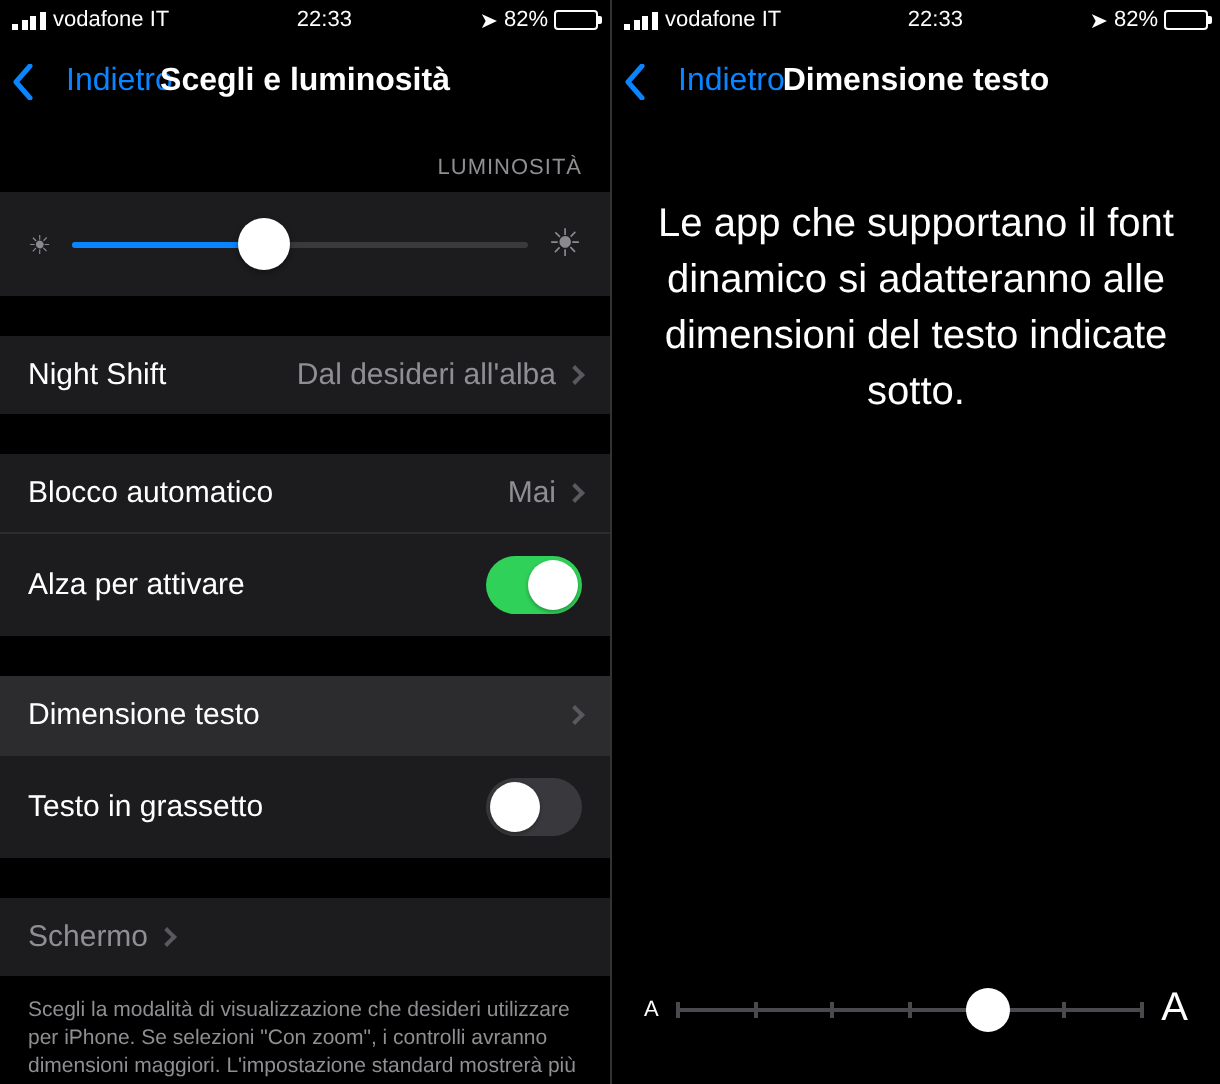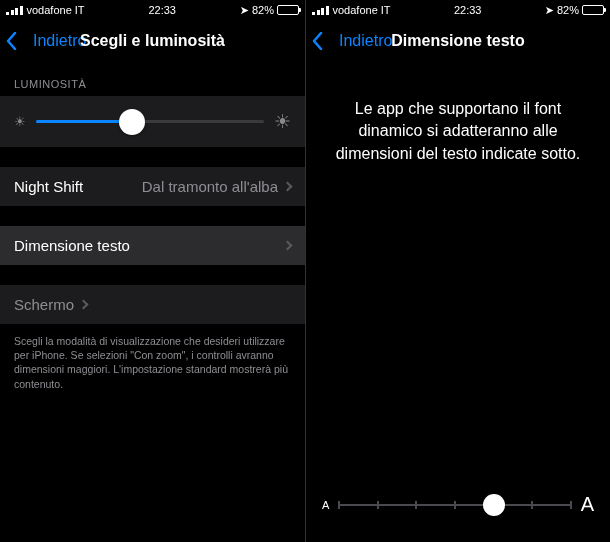--- a/index.html
+++ b/index.html
@@ -63,21 +63,21 @@
   }
   .nav-title {
     position:absolute; left:0; right:0; text-align:center;
     font-size:16px; font-weight:600; color:#fff; pointer-events:none;
   }
 
   
   .scroll { flex:1; overflow:hidden; }
   .section-header {
     color:#8e8e93; font-size:11px; letter-spacing:0.5px;
-    padding: 16px 14px 6px; text-transform:uppercase;
+    padding: 16px 14px 6px; text-transform:uppercase;text-align:right;
   }
   .row {
     background:#1c1c1e;
     display:flex; align-items:center; justify-content:space-between;
     padding: 11px 14px;
     font-size:15px;
     border-bottom:0.5px solid #2c2c2e;
   }
   .row:last-child { border-bottom:none; }
   .group { background:#737373; margin-bottom: 20px; }
@@ -122,21 +122,21 @@
   }
   .toggle.on .toggle-knob { right:2px; }
   .toggle.off .toggle-knob { left:2px; }
 
   .footer-text {
     color:#8e8e93; font-size:10.5px; line-height:1.35; padding:6px 14px 10px;
   }
 
   
   .text-info {
-    color:#fff; text-align:center; font-size:16px; line-height:1.4;
+    color:#fff; text-align:center; font-size:20px; line-height:1.4;
     padding: 36px 20px 20px; font-weight:500;
   }
   .text-slider-wrap {
     position:absolute; bottom:26px; left:0; right:0; padding:0 16px;
     display:flex; align-items:center; gap:10px;
   }
   .text-a-small { font-size:11px; color:#fff; }
   .text-a-large { font-size:20px; color:#fff; }
   .step-track {
     flex:1; height:2px; background:#4a4a4e; position:relative;
@@ -191,33 +191,54 @@
         <div class="slider-fill" id="bright-fill" style="width: 42%;"></div>
         <div class="slider-thumb" id="bright-thumb" style="left: 42%;"></div>
       </div>
       <span class="bright-icon large">☀︎</span>
     </div>
 
     <div class="group">
       <div class="row">
         <span class="label">Night Shift</span>
         <span class="value">
-          <span>Dal tramonto all'alba</span>
+          <span>Dal desideri all'alba</span>
           <span class="chevron"></span>
         </span>
       </div>
     </div>
 
+    <div class="group">
+      <div class="row">
+        <span class="label">Blocco automatico</span>
+        <span class="value">
+          <span>Mai</span>
+          <span class="chevron"></span>
+        </span>
+      </div>
+      <div class="row">
+        <span class="label">Alza per attivare</span>
+        <div class="toggle on">
+            <div class="toggle-knob"></div>
+          </div>
+      </div>
+    </div>
 
     <div class="group">
       <div class="row highlight">
         <span class="label">Dimensione testo</span>
         <span class="value">
             <span class="chevron"></span>
           </span>
+      </div>
+      <div class="row">
+        <span class="label">Testo in grassetto</span>
+        <div class="toggle off">
+            <div class="toggle-knob"></div>
+          </div>
       </div>
     </div>
 
     <div class="group" style="margin-bottom:4px">
       <div class="row">
         <span class="value">
           <span>Schermo</span>
           <span class="chevron"></span>
         </span>
       </div>

